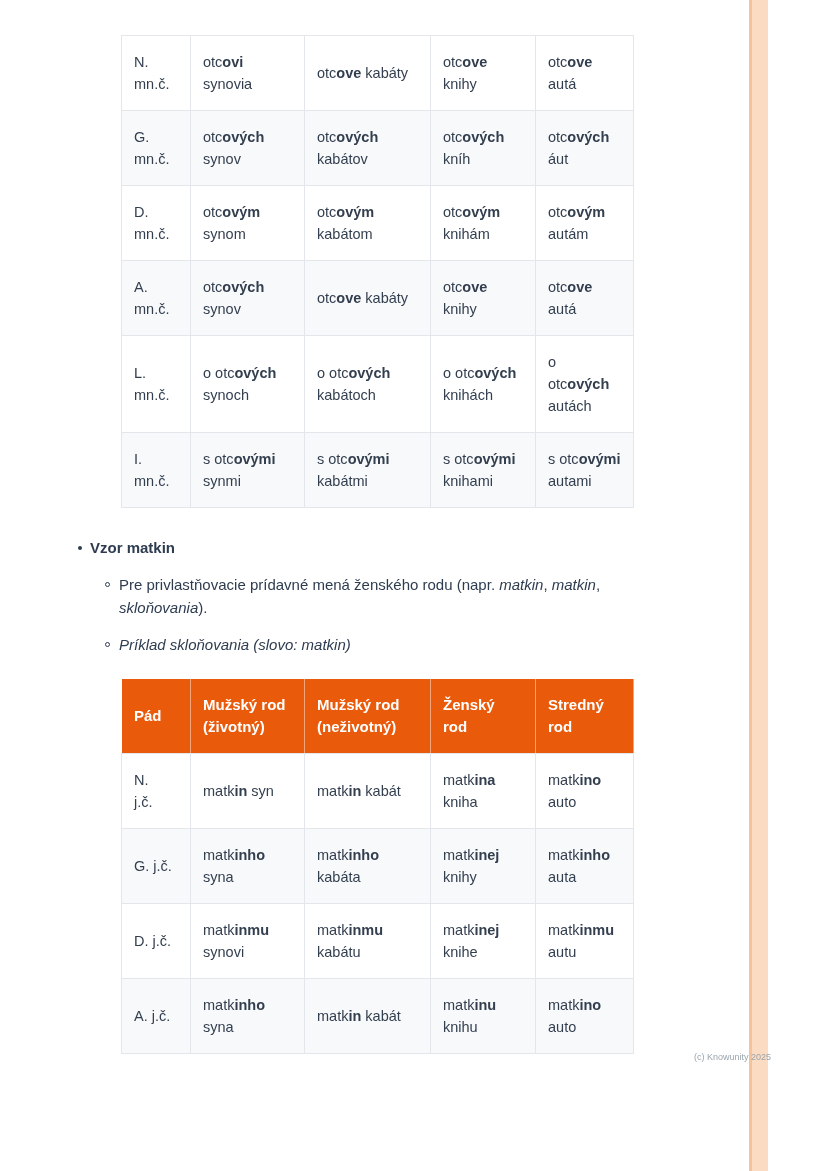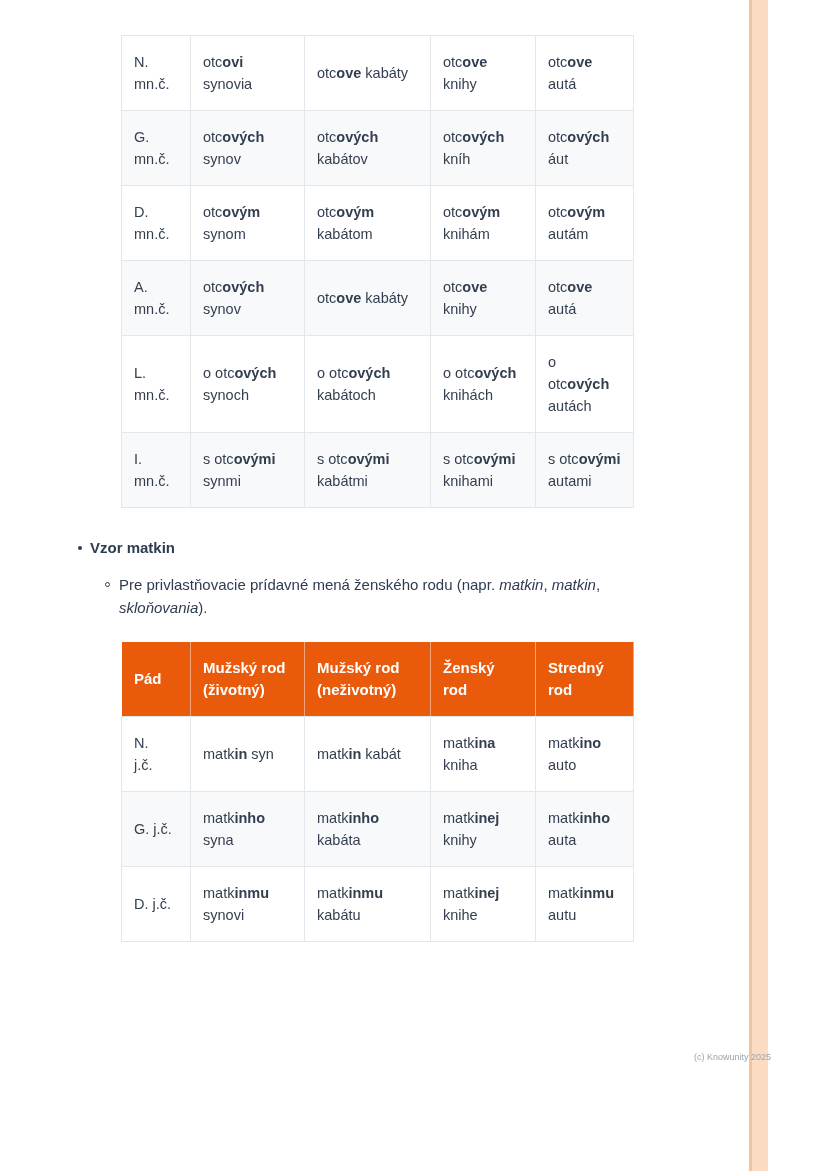--- a/index.html
+++ b/index.html
@@ -100,20 +100,24 @@
 
   <div class="list">
     <div class="li1">
       <span class="dot"></span>
       <span class="txt">Vzor matkin</span>
     </div>
     <div class="li2">
       <span class="circle"></span>
       <span class="txt">Pre privlastňovacie prídavné mená ženského rodu (napr. <i>matkin</i>, <i>matkin</i>, <i>skloňovania</i>).</span>
     </div>
+    <div class="li2">
+      <span class="circle"></span>
+      <span class="txt"><i>Príklad skloňovania (slovo: matkin)</i></span>
+    </div>
   </div>
 
   <table class="tbl" id="table2">
     <colgroup>
         <col class="c0">
         <col class="c1">
         <col class="c2">
         <col class="c3">
         <col class="c4">
       </colgroup>
@@ -141,19 +145,26 @@
           <td>matk<b>inej</b> knihy</td>
           <td>matk<b>inho</b> auta</td>
         </tr>
         <tr>
           <td>D. j.č.</td>
           <td>matk<b>inmu</b> synovi</td>
           <td>matk<b>inmu</b> kabátu</td>
           <td>matk<b>inej</b> knihe</td>
           <td>matk<b>inmu</b> autu</td>
         </tr>
+        <tr>
+          <td>A. j.č.</td>
+          <td>matk<b>inho</b> syna</td>
+          <td>matk<b>in</b> kabát</td>
+          <td>matk<b>inu</b> knihu</td>
+          <td>matk<b>ino</b> auto</td>
+        </tr>
       </tbody>
   </table>
 
 </div>
 
 <div class="strip"></div>
 <div class="watermark">(c) Knowunity 2025</div>
 
 </body></html>

